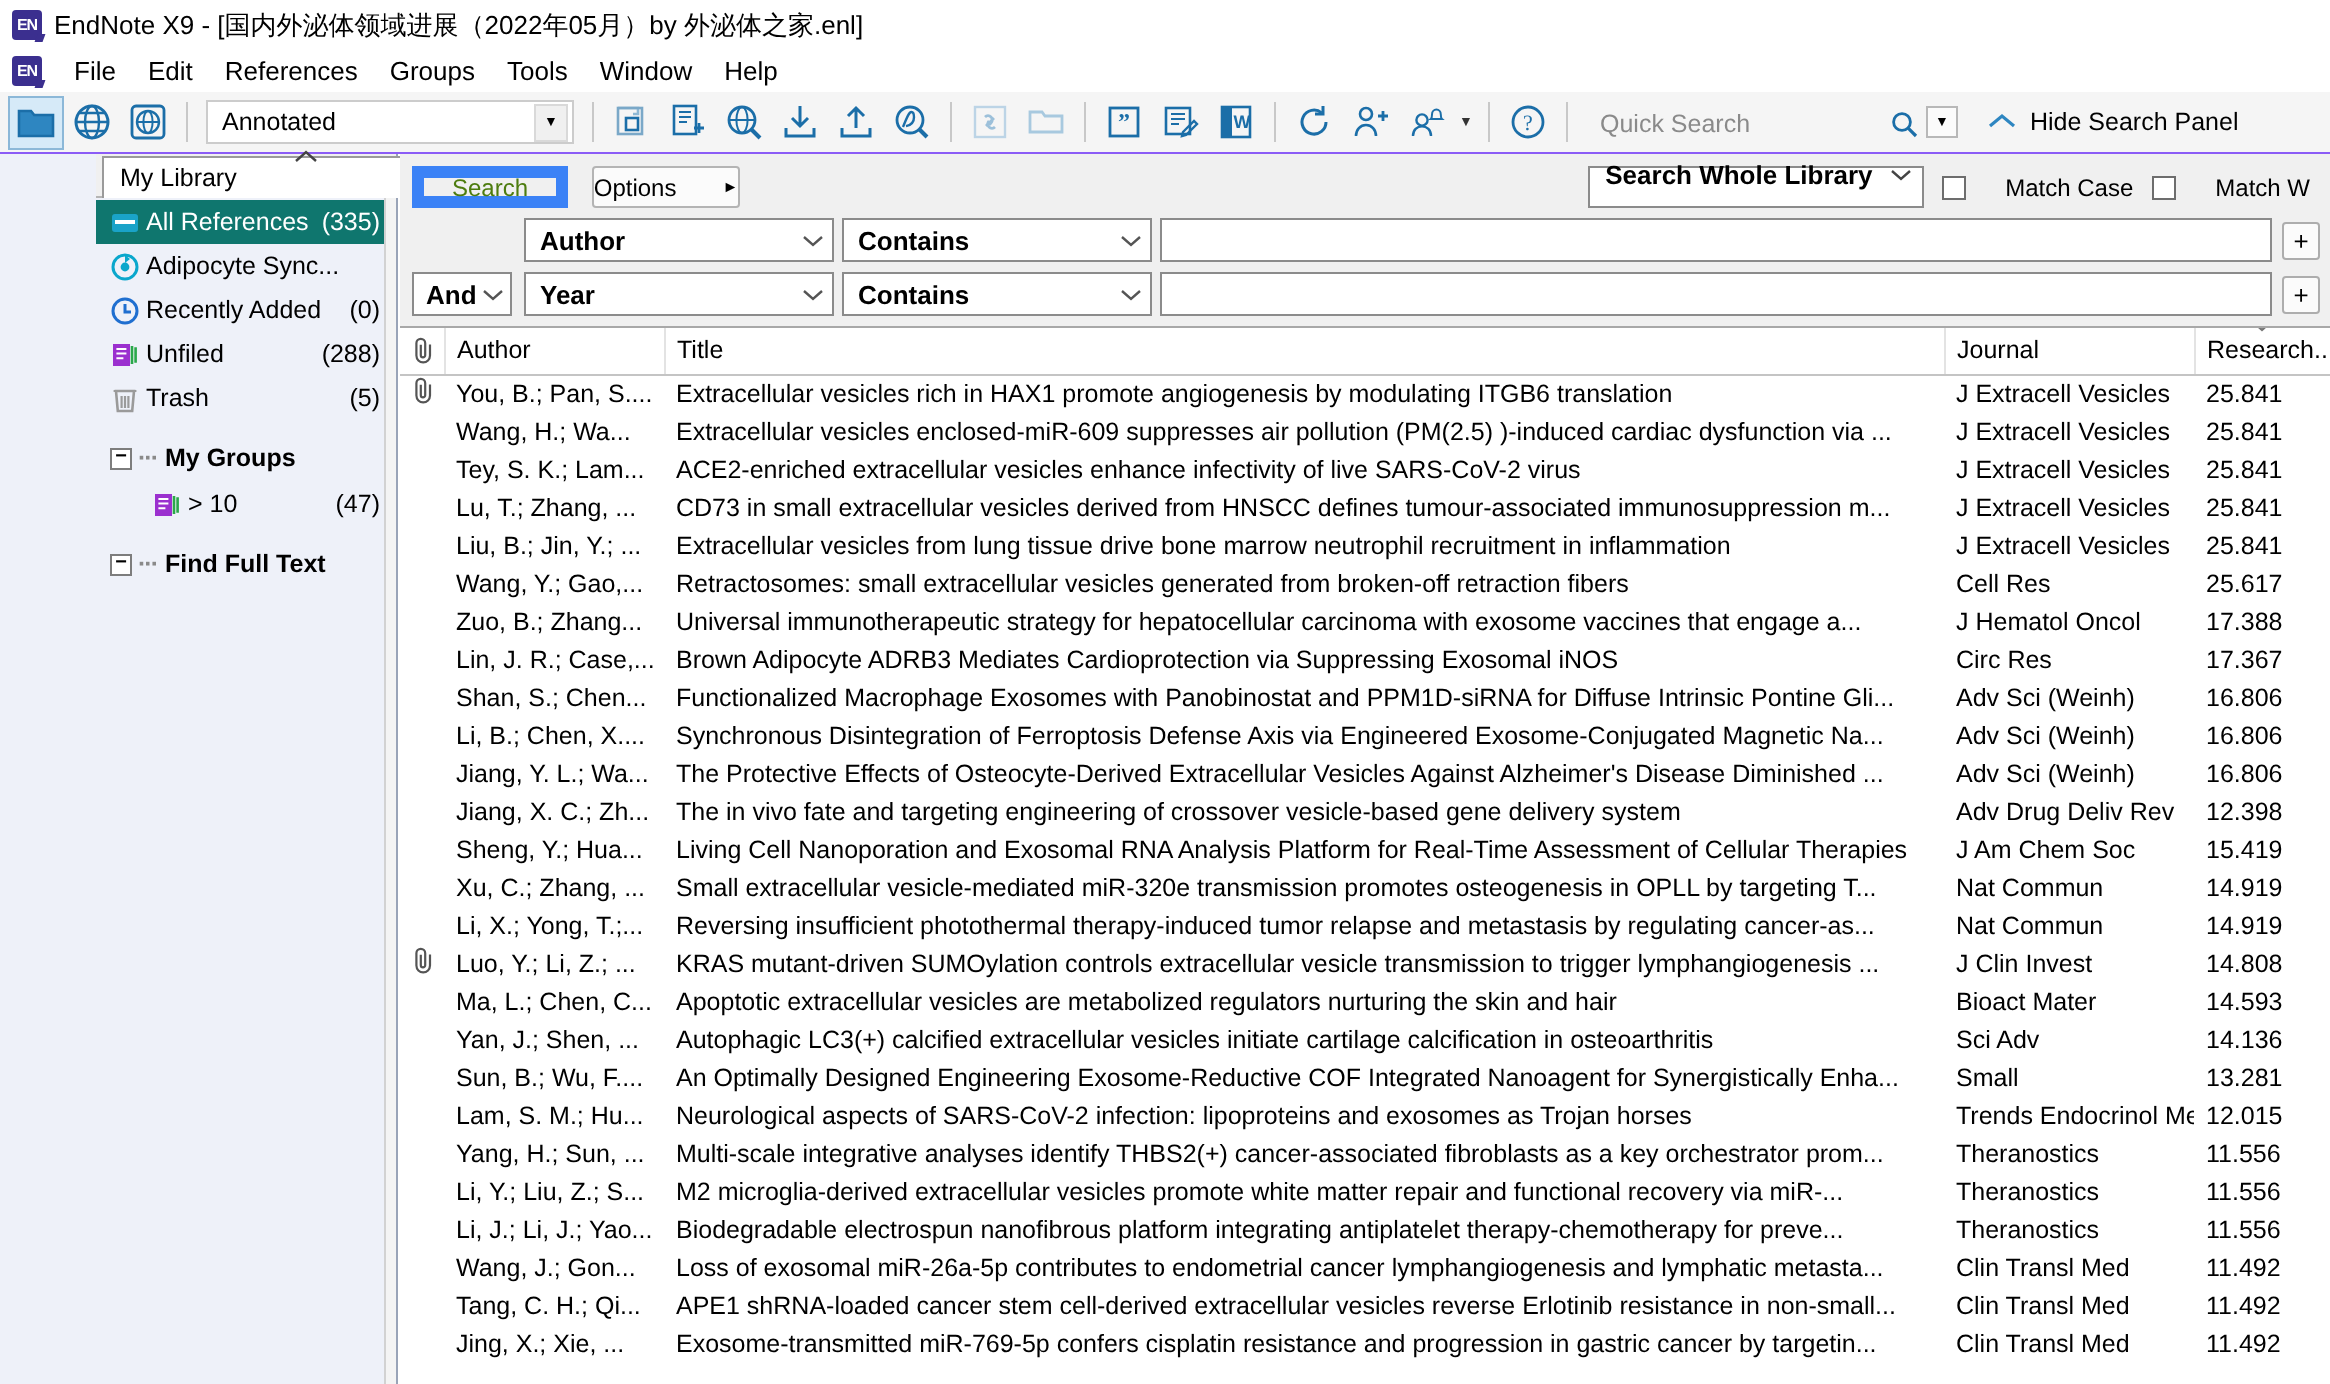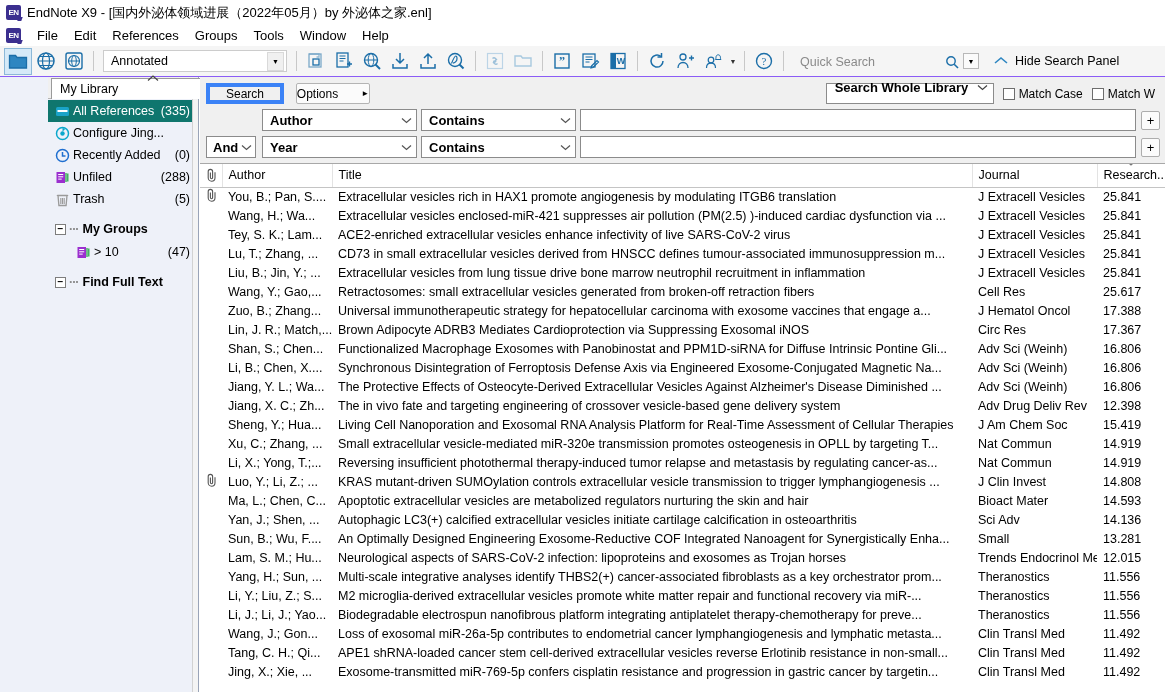--- a/index.html
+++ b/index.html
@@ -129,40 +129,40 @@
   .main {
     position: absolute; left: 200px; top: 77px; right: 0; bottom: 0;
     background: #fff; display: flex; flex-direction: column;
   }
   .searchpanel {
     background: #f0f0f0; border-bottom: 1px solid #a8a8a8;
     padding: 5px 0 4px 0; flex: none;
   }
   .sp-top { display: flex; align-items: center; height: 23px; padding: 0 6px; }
   .btn-search {
-    width: 78px; height: 21px; background: #f0f0f0; border: 4px solid #3b82f6;
-    color: #000000; font-size: 12px; display: flex; align-items: center;
+    width: 78px; height: 21px; background: #f0f0f0; border: 6px solid #3b82f6;
+    color: #4d7c0f; font-size: 12px; display: flex; align-items: center;
     justify-content: center; flex: none;
   }
   .btn-options {
     width: 74px; height: 21px; background: #fbfbfb; border: 1px solid #b4b4b4;
     border-radius: 2px; font-size: 12px; display: flex; align-items: center;
     justify-content: center; gap: 23px; margin-left: 12px; flex: none;
   }
   .sp-right {
     margin-left: auto; display: flex; align-items: center; gap: 9px;
     padding-right: 4px;
   }
   .whole-lib {
     width: 168px; height: 21px; background: #fff; border: 1px solid #8b8b8b;
     display: flex; align-items: center; padding: 0 5px 12px 8px;
     font-size: 13px; font-weight: bold; flex: none;
   }
   .whole-lib .lbl { flex: 1; }
-  .chk { display: flex; align-items: center; gap: 4px; font-size: 12px;
+  .chk { display: flex; align-items: center; gap: 20px; font-size: 12px;
          white-space: nowrap; }
   .chk .box {
     width: 12px; height: 12px; border: 1px solid #6d6d6d; background: #fff;
     flex: none;
   }
   .sp-row {
     display: flex; align-items: center; height: 24px; padding: 0 0 0 6px;
     margin-top: 3px; gap: 0;
   }
   .bool-sel {
@@ -438,21 +438,21 @@
       </div>
 
       <div class="side-row">
         <span class="ico">
           <svg width="15" height="15" viewBox="0 0 15 15">
               <circle cx="7.5" cy="7.5" r="6" fill="none" stroke="#0aa7cc" stroke-width="1.5"></circle>
               <circle cx="7.5" cy="7.5" r="2.2" fill="#0aa7cc"></circle>
               <path d="M7.5 1.5l2.5 2-2.5 2z" fill="#0aa7cc"></path>
             </svg>
         </span>
-        <span class="nm">Configure Jing...</span>
+        <span class="nm">Adipocyte Sync...</span>
         <span class="ct"></span>
       </div>
 
       <div class="side-row">
         <span class="ico">
           <svg width="15" height="15" viewBox="0 0 15 15">
               <circle cx="7.5" cy="7.5" r="6" fill="none" stroke="#1f6fd0" stroke-width="1.5"></circle>
               <path d="M7.5 4v4h3" fill="none" stroke="#1f6fd0" stroke-width="1.5"></path>
             </svg>
         </span>
@@ -622,21 +622,21 @@
                     <path d="M9 4.2v5.6a3.4 3.4 0 01-6.8 0V3.6a2.2 2.2 0 014.4 0v6a1.1 1.1 0 01-2.2 0V4.4" fill="none" stroke="#555" stroke-width="1.1"></path>
                   </svg></span></td>
               <td class="c-auth">You, B.; Pan, S....</td>
               <td class="c-title">Extracellular vesicles rich in HAX1 promote angiogenesis by modulating ITGB6 translation</td>
               <td class="c-jour">J Extracell Vesicles</td>
               <td class="c-rif">25.841</td>
             </tr>
             <tr>
               <td class="c-clip"></td>
               <td class="c-auth">Wang, H.; Wa...</td>
-              <td class="c-title">Extracellular vesicles enclosed-miR-421 suppresses air pollution (PM(2.5) )-induced cardiac dysfunction via ...</td>
+              <td class="c-title">Extracellular vesicles enclosed-miR-609 suppresses air pollution (PM(2.5) )-induced cardiac dysfunction via ...</td>
               <td class="c-jour">J Extracell Vesicles</td>
               <td class="c-rif">25.841</td>
             </tr>
             <tr>
               <td class="c-clip"></td>
               <td class="c-auth">Tey, S. K.; Lam...</td>
               <td class="c-title">ACE2-enriched extracellular vesicles enhance infectivity of live SARS-CoV-2 virus</td>
               <td class="c-jour">J Extracell Vesicles</td>
               <td class="c-rif">25.841</td>
             </tr>
@@ -663,21 +663,21 @@
             </tr>
             <tr>
               <td class="c-clip"></td>
               <td class="c-auth">Zuo, B.; Zhang...</td>
               <td class="c-title">Universal immunotherapeutic strategy for hepatocellular carcinoma with exosome vaccines that engage a...</td>
               <td class="c-jour">J Hematol Oncol</td>
               <td class="c-rif">17.388</td>
             </tr>
             <tr>
               <td class="c-clip"></td>
-              <td class="c-auth">Lin, J. R.; Match,...</td>
+              <td class="c-auth">Lin, J. R.; Case,...</td>
               <td class="c-title">Brown Adipocyte ADRB3 Mediates Cardioprotection via Suppressing Exosomal iNOS</td>
               <td class="c-jour">Circ Res</td>
               <td class="c-rif">17.367</td>
             </tr>
             <tr>
               <td class="c-clip"></td>
               <td class="c-auth">Shan, S.; Chen...</td>
               <td class="c-title">Functionalized Macrophage Exosomes with Panobinostat and PPM1D-siRNA for Diffuse Intrinsic Pontine Gli...</td>
               <td class="c-jour">Adv Sci (Weinh)</td>
               <td class="c-rif">16.806</td>

